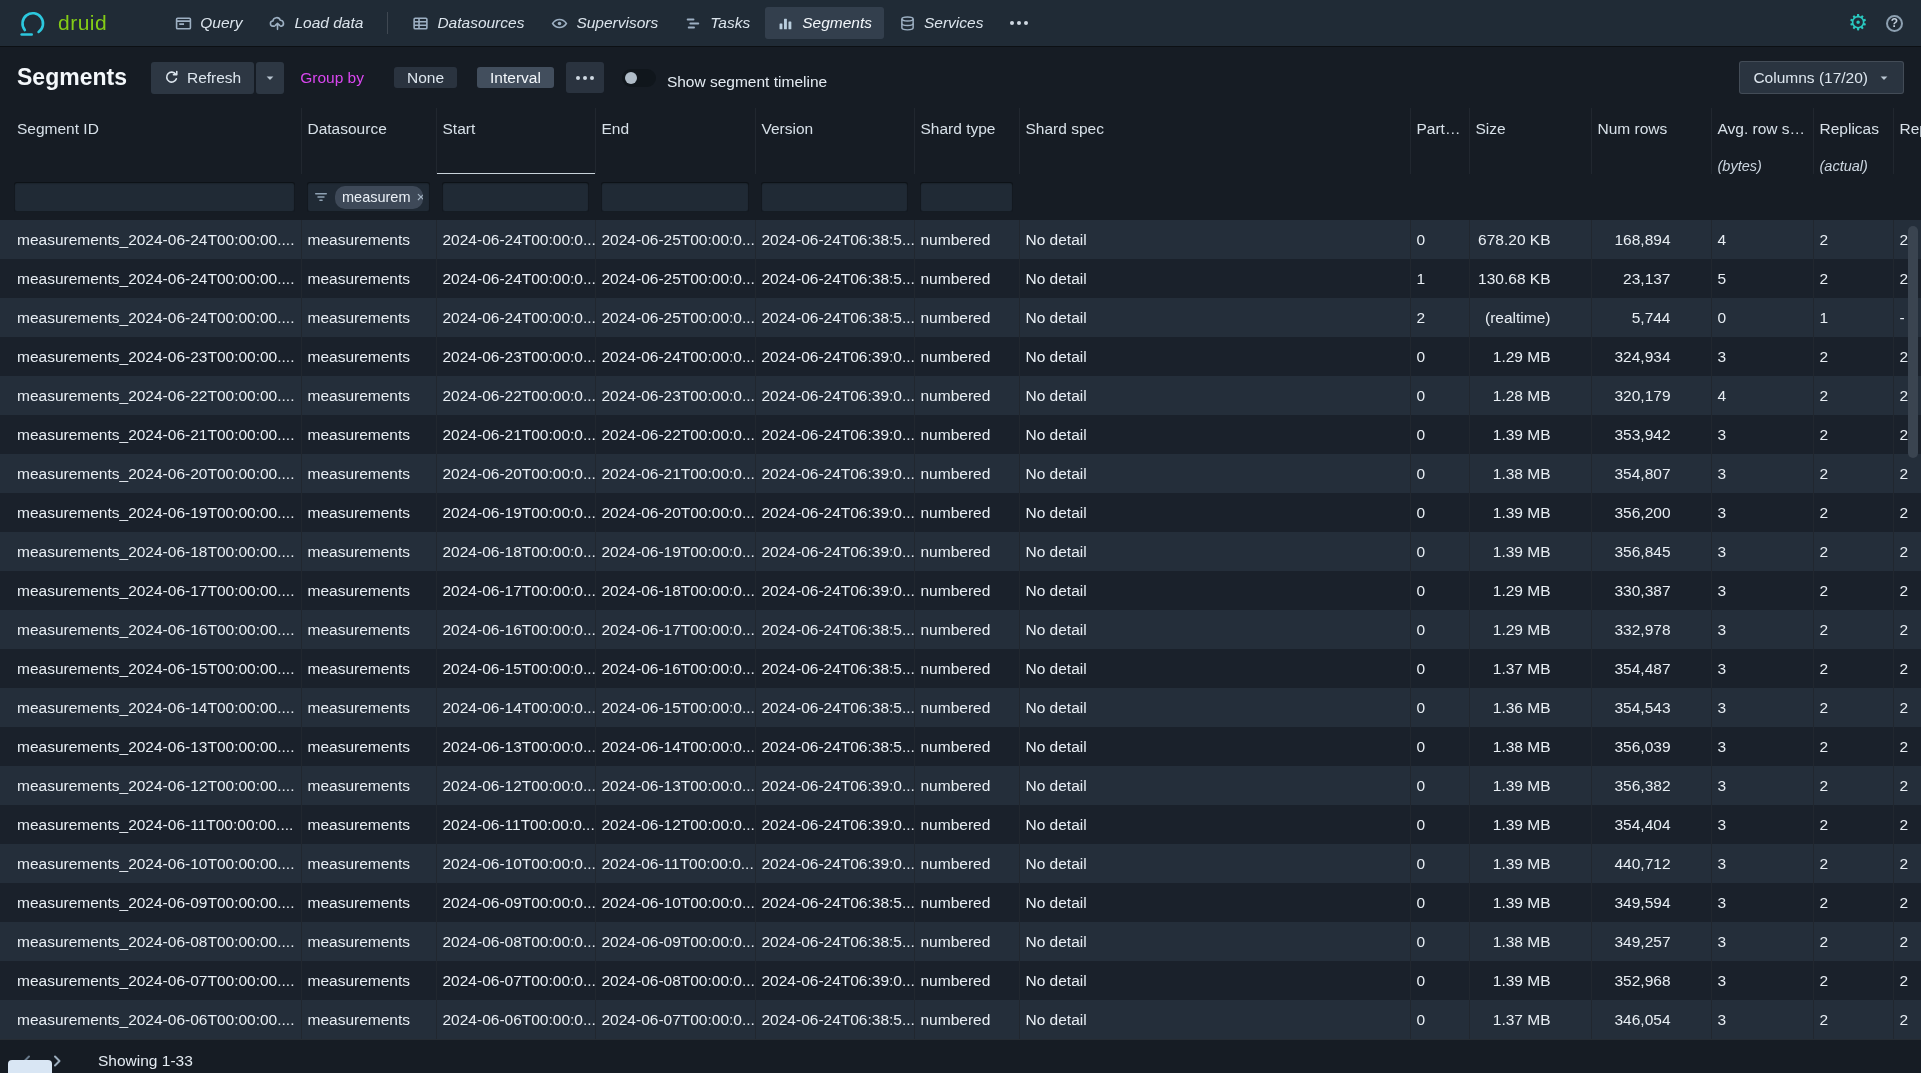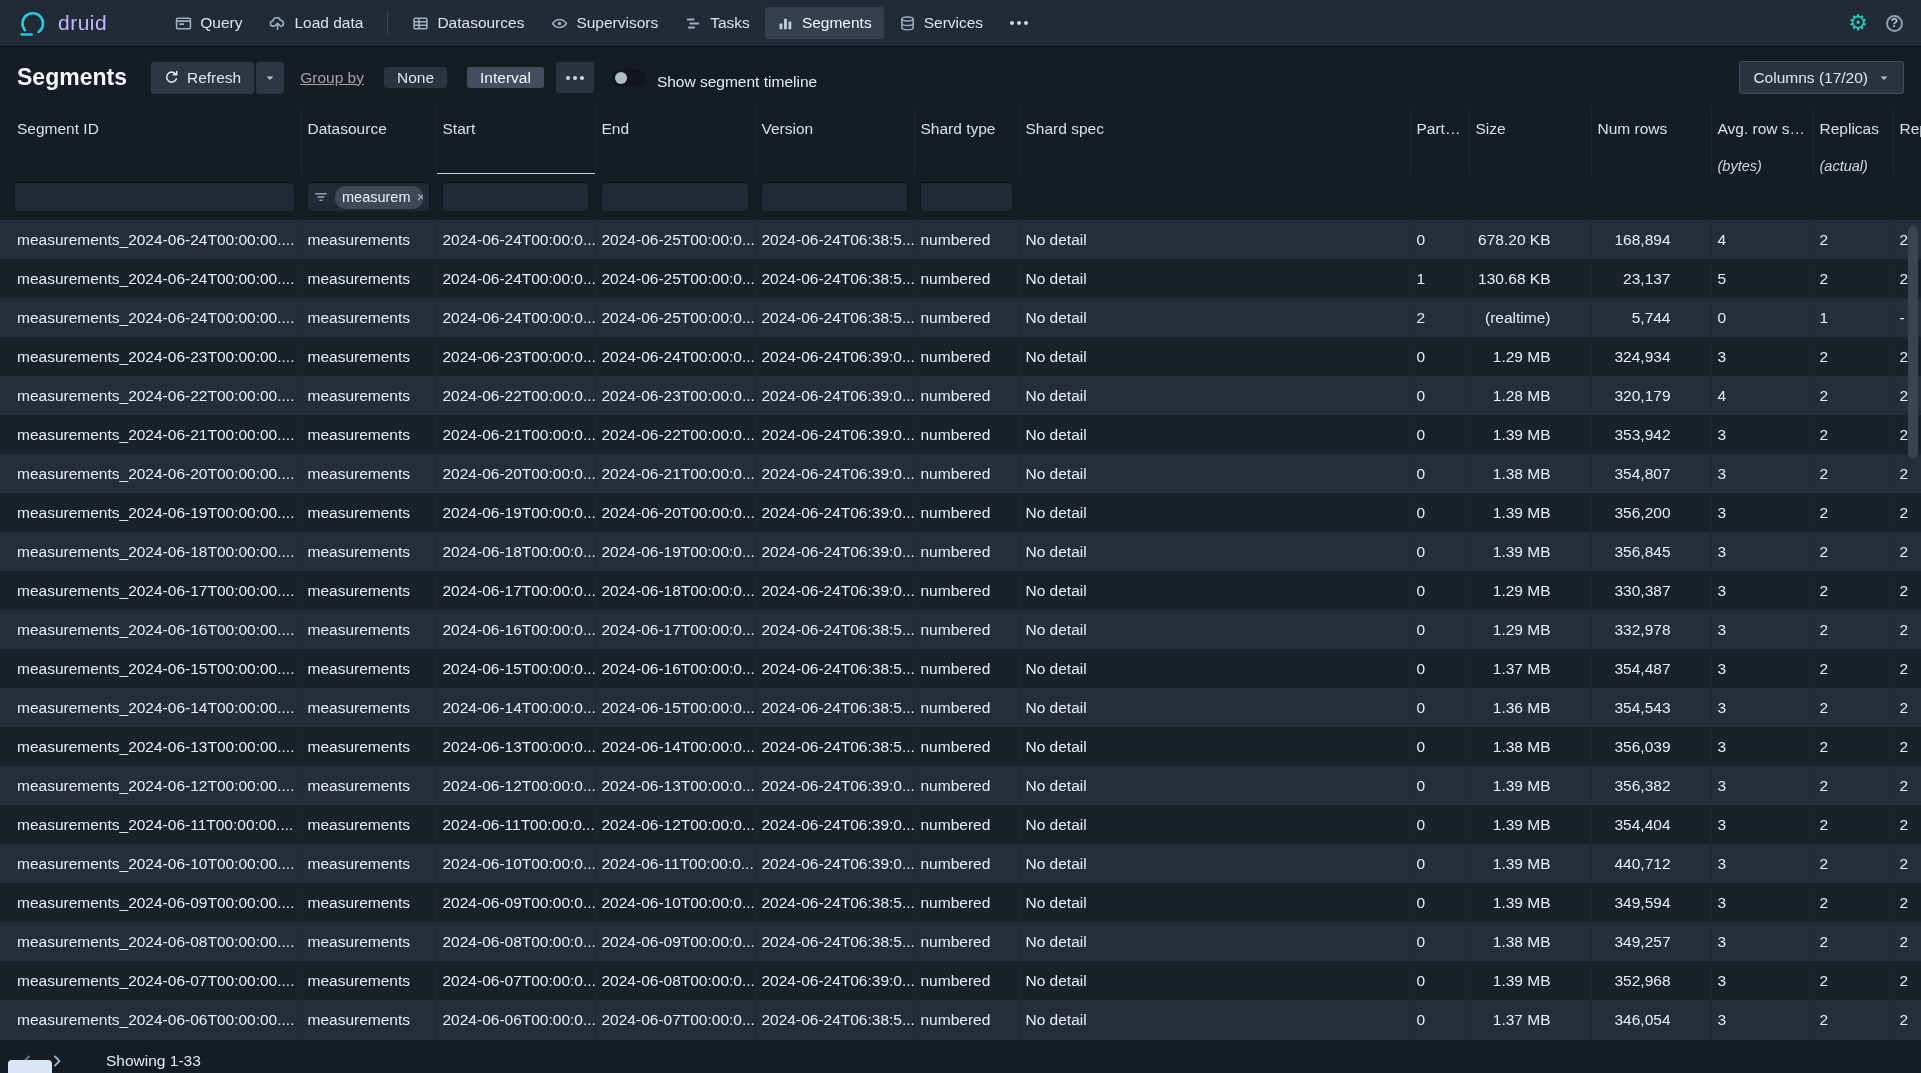--- a/index.html
+++ b/index.html
@@ -16,26 +16,26 @@
   .topnav {
     height: 47px;
     background: #202b36;
     border-bottom: 1px solid #0c1014;
     display: flex;
     align-items: center;
     padding: 0 18px;
   }
   .brand { display: flex; align-items: center; gap: 10px; margin-right: 56px; cursor: pointer; }
   .brand-logo { color: #2cc8de; }
-  .brand-name { font-size: 21px; color: #c4b5fd; letter-spacing: 0.5px; }
+  .brand-name { font-size: 21px; color: #84cc16; letter-spacing: 0.5px; }
   .nav-items { display: flex; align-items: center; gap: 3px; }
   .nav-item {
     display: flex; align-items: center; gap: 8px;
     padding: 7px 12px; border-radius: 3px;
-    font-size: 15.5px; color: #dbe4ec; cursor: pointer; white-space: nowrap;
+    font-size: 15.5px; color: #dbe4ec; cursor: pointer; white-space: nowrap; font-style: italic;
   }
   .nav-item .nico { color: #9db0c3; }
   .nav-item.active { background: #333f4d; color: #f3f7fb; }
   .nav-item.active .nico { color: #b9cddd; }
   .nav-divider { width: 1px; height: 22px; background: rgba(255,255,255,0.14); margin: 0 9px; }
   .nav-right { margin-left: auto; display: flex; align-items: center; gap: 18px; }
   .gear { color: #29c9c0; font-size: 22px; line-height: 1; cursor: pointer; }
   .help {
     width: 17px; height: 17px; border-radius: 50%;
     border: 2px solid #8da0b1; color: #c2cedb;
@@ -48,21 +48,21 @@
   .view-title { font-size: 23px; font-weight: bold; color: #f4f8fb; margin-right: 24px; }
   .btn {
     height: 32px; background: #2d3743; border: none; border-radius: 3px;
     color: #dde6ee; font-size: 15.5px; font-family: inherit;
     display: flex; align-items: center; gap: 8px; padding: 0 13px; cursor: pointer;
     white-space: nowrap;
   }
   .btn-group { display: flex; gap: 2px; }
   .caret-btn { width: 28px; padding: 0; justify-content: center; }
   .caret { color: #b9c5d1; }
-  .groupby-label { color: #a3a3a3; font-size: 15.5px; margin: 0 20px 0 16px; text-decoration: underline; }
+  .groupby-label { color: #d946ef; font-size: 15.5px; margin: 0 30px 0 16px; }
   .seg-btn { height: 21px; background: #2a333f; text-align: right; }
   .seg-btn + .seg-btn { margin-left: 20px; }
   .seg-btn.selected { background: #424e5d; color: #f3f7fb; }
   .more-btn { width: 38px; height: 31px; justify-content: center; margin-left: 12px; background: #2a333f; }
   .dots { display: inline-flex; gap: 3px; }
   .dots i { width: 4px; height: 4px; border-radius: 50%; background: #cfd9e2; }
   .switch { margin-left: 18px; width: 34px; height: 18px; border-radius: 10px; background: #10161c; position: relative; cursor: pointer; flex: none; }
   .switch .knob { position: absolute; left: 3px; top: 3px; width: 12px; height: 12px; border-radius: 50%; background: #b0bcc8; }
   .timeline-label { margin-left: 11px; font-size: 15.5px; color: #e4ebf2; margin-top: 8px; }
   .columns-btn { margin-left: auto; background: #2a3440; border: 1px solid rgba(255,255,255,0.12); height: 33px; gap: 10px; }
@@ -113,21 +113,21 @@
   tbody td.num { text-align: right; padding-right: 40px; }
 
   
   .pagination {
     height: 42px; display: flex; align-items: center; padding: 0 12px;
     border-top: 1px solid rgba(255,255,255,0.07);
   }
   .pg-btn { width: 30px; height: 30px; display: flex; align-items: center; justify-content: center;
     background: transparent; border: none; color: #9cadbd; cursor: pointer; border-radius: 3px; }
   .pg-btn.disabled { color: #68798a; }
-  .showing { margin-left: 34px; font-size: 15.5px; color: #e4ebf2; }
+  .showing { margin-left: 26px; font-size: 15.5px; color: #e4ebf2; }
 
   
   .vscroll-thumb { position: absolute; right: 3px; top: 118px; width: 10px; height: 232px;
     background: #3a4450; border-radius: 5px; }
   .link-bubble { position: absolute; left: 8px; bottom: 0; width: 44px; height: 13px;
     background: #d9e6f4; border-radius: 4px 4px 0 0; }
 </style>
 </head>
 <body>
 

